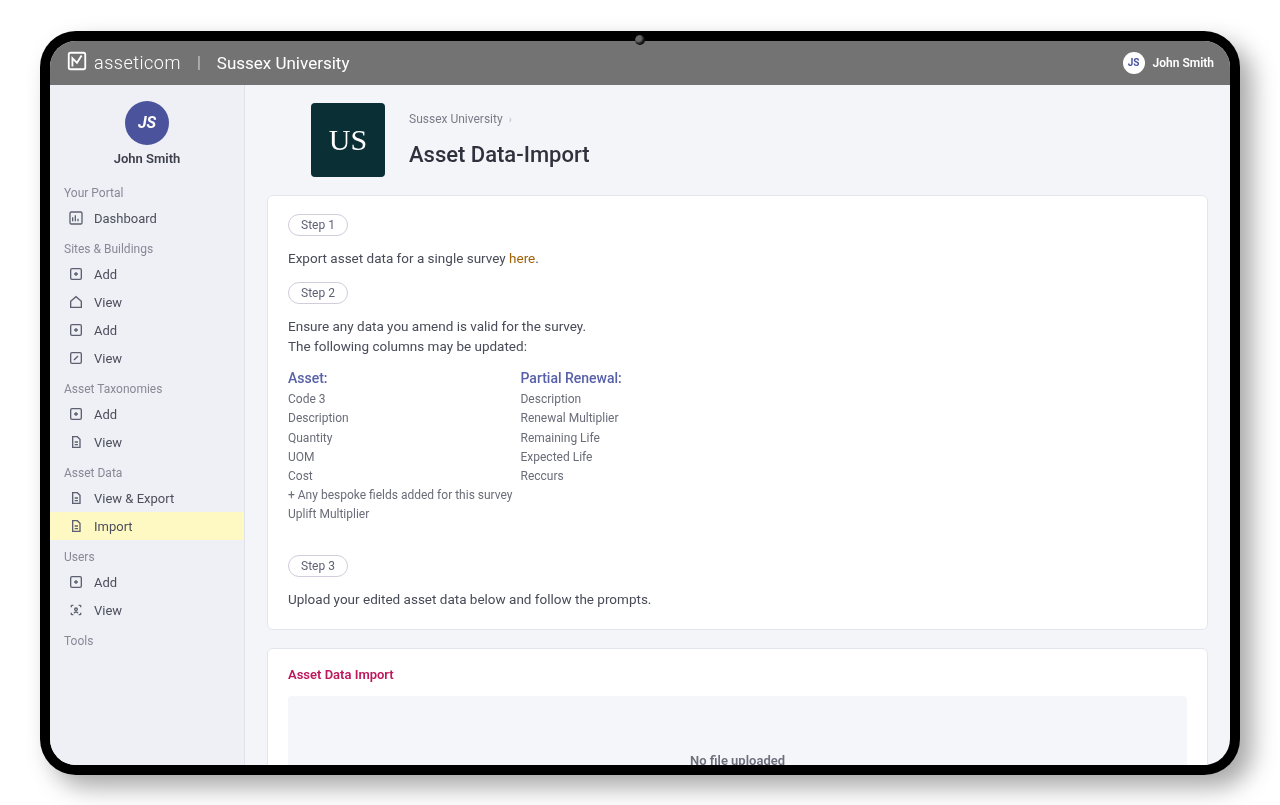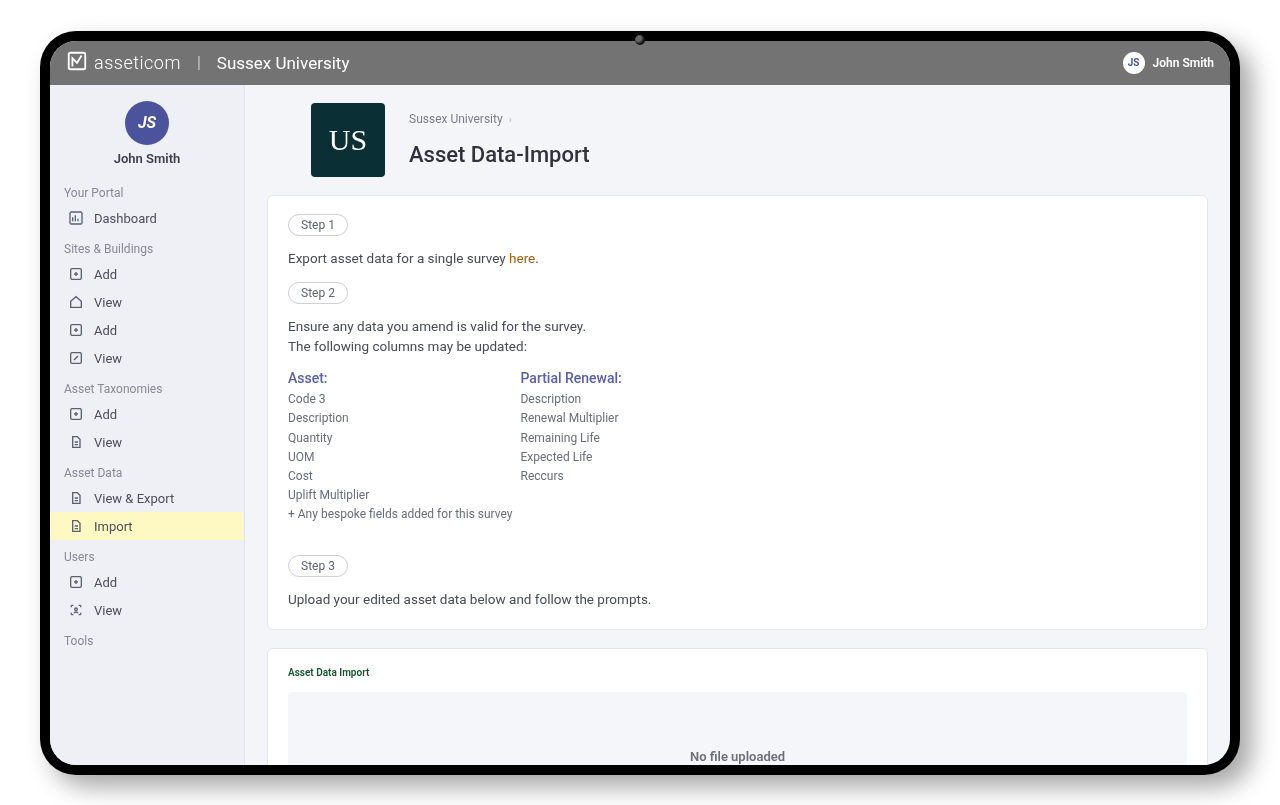--- a/index.html
+++ b/index.html
@@ -92,21 +92,21 @@
   }
   .crumb{ font-size:12px; color:#7a7d89; display:flex; align-items:center; gap:6px;}
   .crumb .chev{ font-size:10px; color:#b6b8c3;}
   .page-title{ font-size:22px; font-weight:500; color:#2f323d; margin-top:16px;}
 
   .card{
     background:#fff; border:1px solid #e3e5ec; border-radius:6px;
     padding:18px 20px 20px; margin-bottom:18px;
     color:#484b58;
   }
-  .card-sub-title{ font-size:10px; font-weight:600; color:#14532d; margin-bottom:14px;}
+  .card-sub-title{ font-size:13px; font-weight:600; color:#be185d; margin-bottom:14px;}
   .step-pill{
     display:inline-block;
     font-size:12px; color:#5f6276;
     border:1px solid #d2ccdb; border-radius:14px;
     padding:3px 12px; margin-bottom:12px;
   }
   .para{ font-size:13.5px; color:#484b58; margin-bottom:14px; line-height:1.5;}
   .para a{ color:#a16207; text-decoration:none;}
   .cols-head{ font-size:14px; color:#5861a8; font-weight:500; margin-bottom:4px;}
   .cols-list{ font-size:12px; color:#6a6d79; line-height:1.6;}
@@ -292,22 +292,22 @@
 
           <div class="two-col">
             <div class="col">
               <div class="cols-head">Asset:</div>
               <div class="cols-list">
                   <div>Code 3</div>
                   <div>Description</div>
                   <div>Quantity</div>
                   <div>UOM</div>
                   <div>Cost</div>
+                  <div>+ Any bespoke fields added for this survey</div>
                   <div>Uplift Multiplier</div>
-                  <div>+ Any bespoke fields added for this survey</div>
                 </div>
             </div>
             <div class="col">
               <div class="cols-head">Partial Renewal:</div>
               <div class="cols-list">
                   <div>Description</div>
                   <div>Renewal Multiplier</div>
                   <div>Remaining Life</div>
                   <div>Expected Life</div>
                   <div>Reccurs</div>

